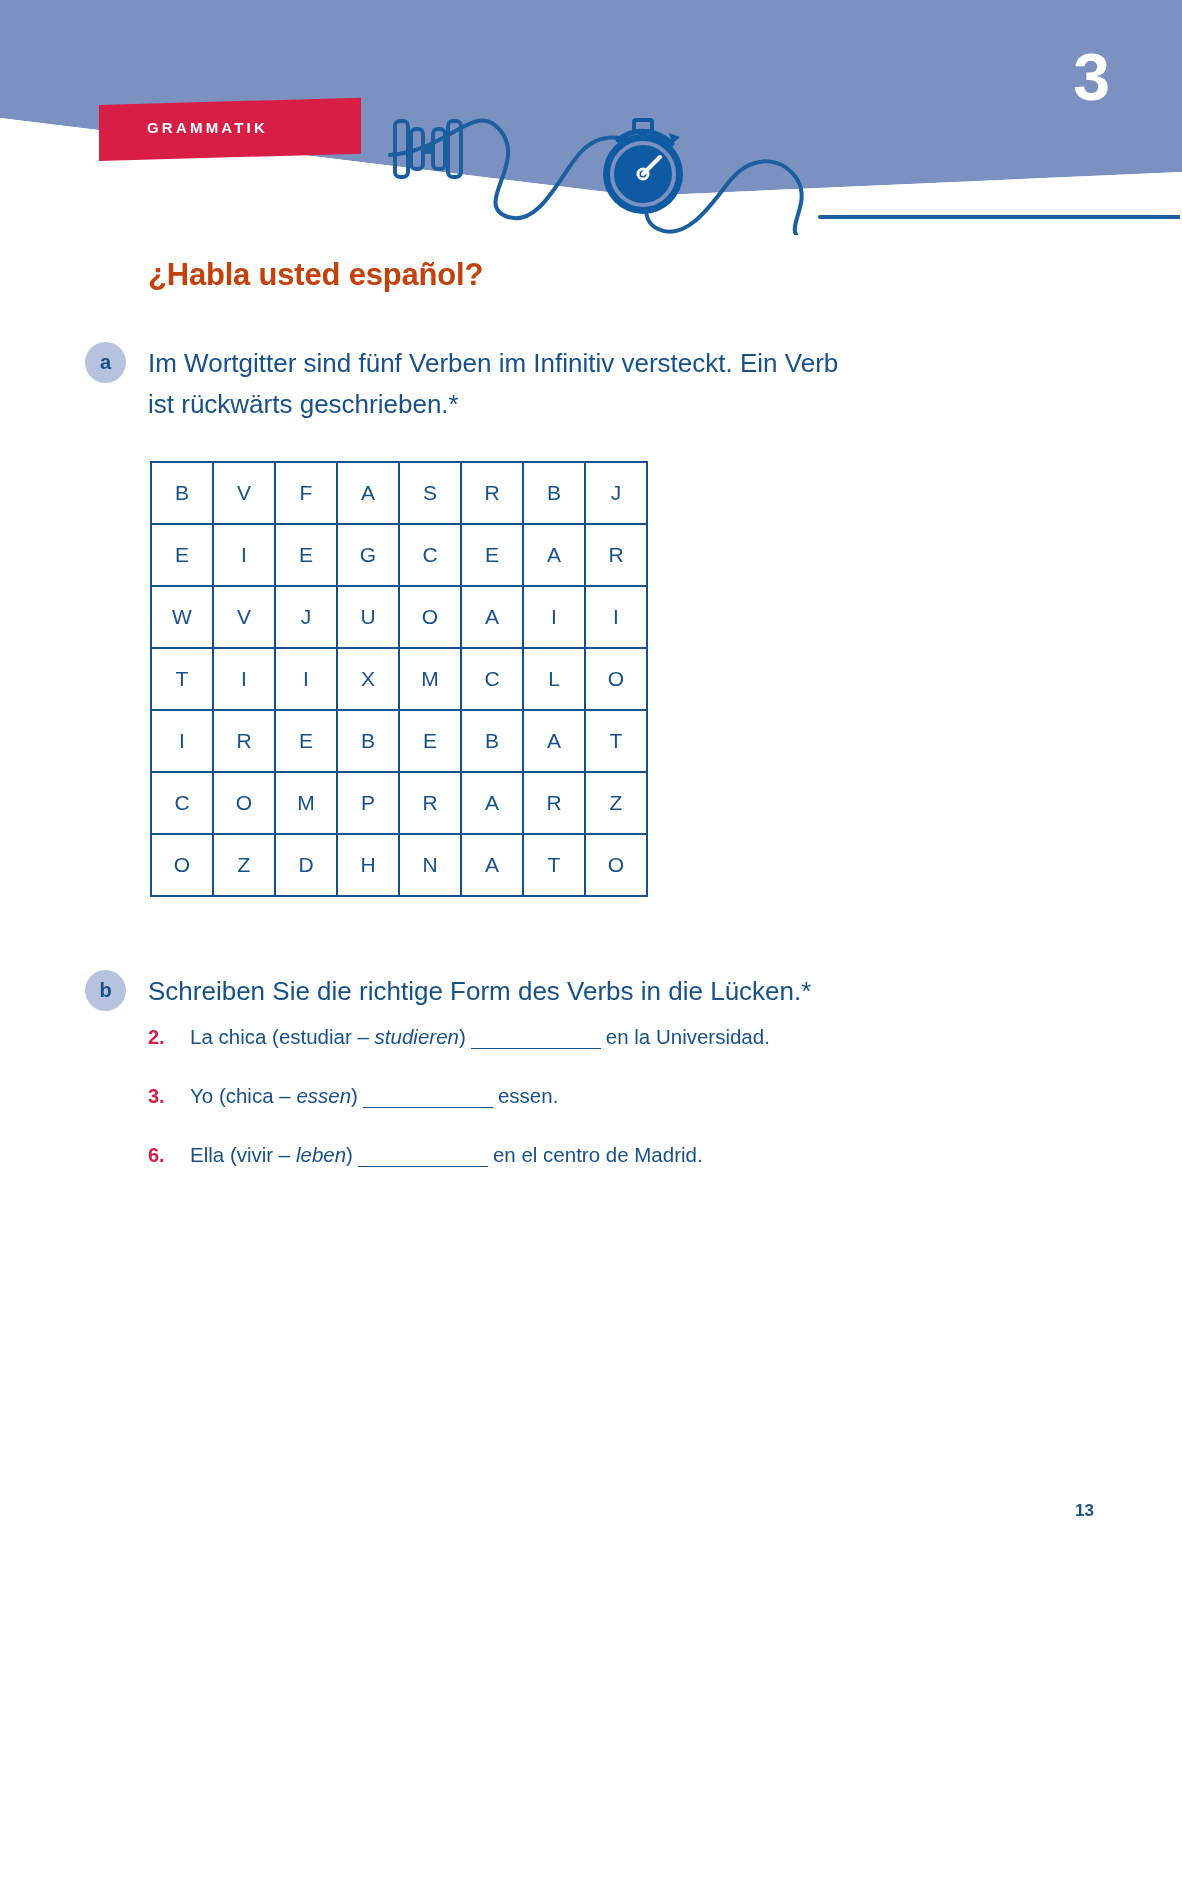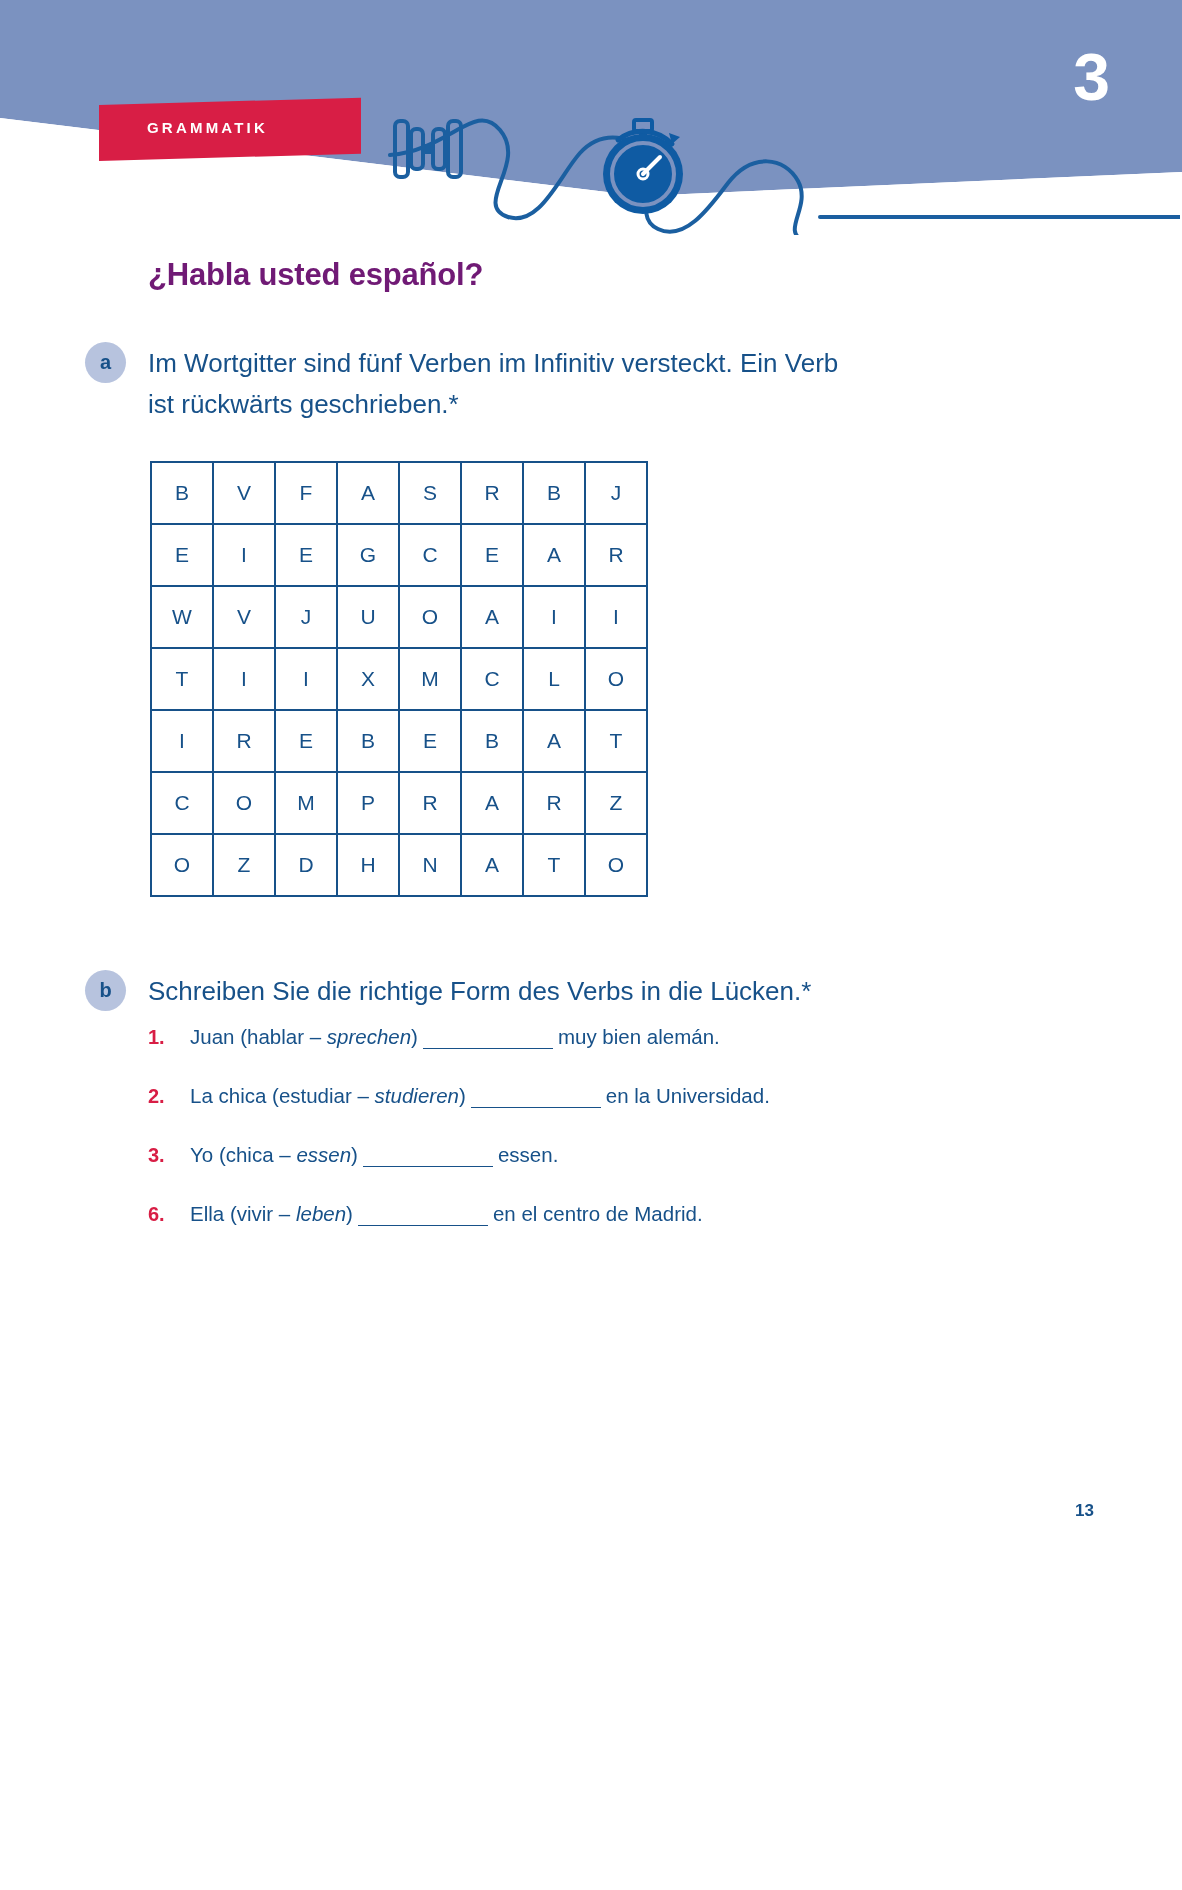--- a/index.html
+++ b/index.html
@@ -78,21 +78,21 @@
   .content {
     position: absolute;
     left: 0;
     top: 235px;
     width: 1182px;
   }
   .page-title {
     position: absolute;
     left: 148px;
     top: 22px;
-    color: #701a75;
+    color: #c2410c;
     font-size: 31px;
     font-weight: bold;
     letter-spacing: -0.2px;
   }
 
   
   .task {
     position: absolute;
     left: 85px;
   }
@@ -314,20 +314,19 @@
         </tr>
       </tbody>
   </table>
 
   <div class="task" style="top:735px;">
     <div class="task-marker">b</div>
     <div class="task-text">Schreiben Sie die richtige Form des Verbs in die Lücken.*</div>
   </div>
 
   <div class="sentences">
-      <div class="sentence-row"><span class="sentence-num">1.</span><span class="sentence-body"><span>Juan (hablar – </span><i>sprechen</i><span>)</span><span class="blank"></span><span>muy bien alemán.</span></span></div>
       <div class="sentence-row"><span class="sentence-num">2.</span><span class="sentence-body"><span>La chica (estudiar – </span><i>studieren</i><span>)</span><span class="blank"></span><span>en la Universidad.</span></span></div>
       <div class="sentence-row"><span class="sentence-num">3.</span><span class="sentence-body"><span>Yo (chica – </span><i>essen</i><span>)</span><span class="blank"></span><span>essen.</span></span></div>
       <div class="sentence-row"><span class="sentence-num">6.</span><span class="sentence-body"><span>Ella (vivir – </span><i>leben</i><span>)</span><span class="blank"></span><span>en el centro de Madrid.</span></span></div>
     </div>
 
   <div class="page-number">13</div>
 </div>
 
 </body></html>

